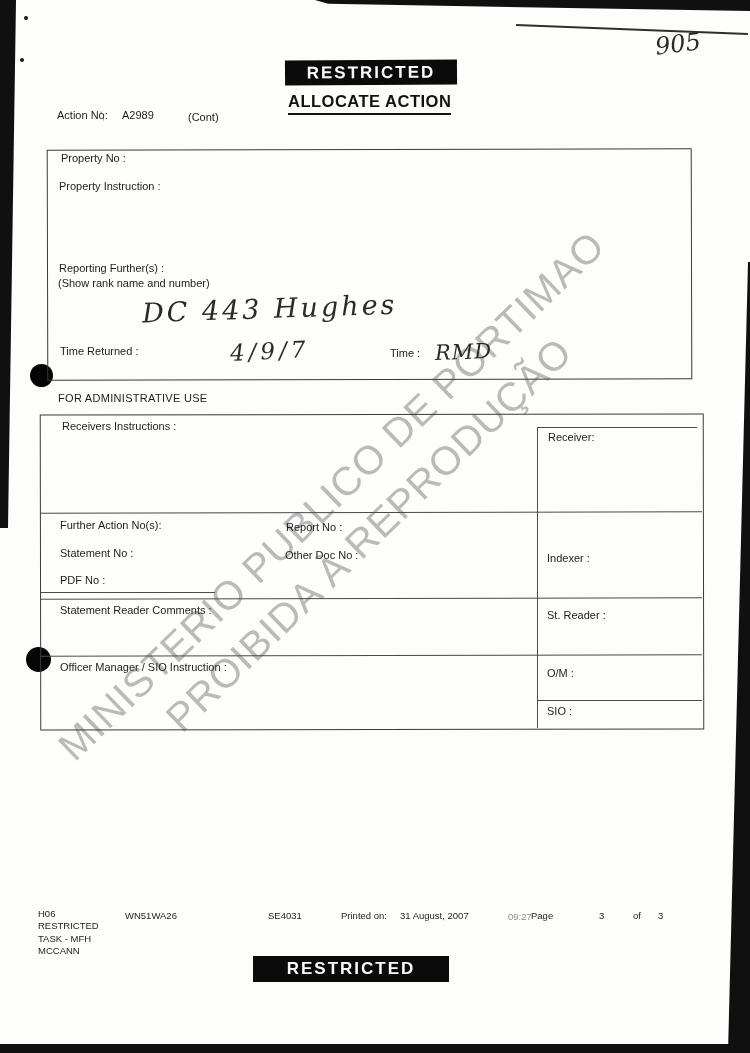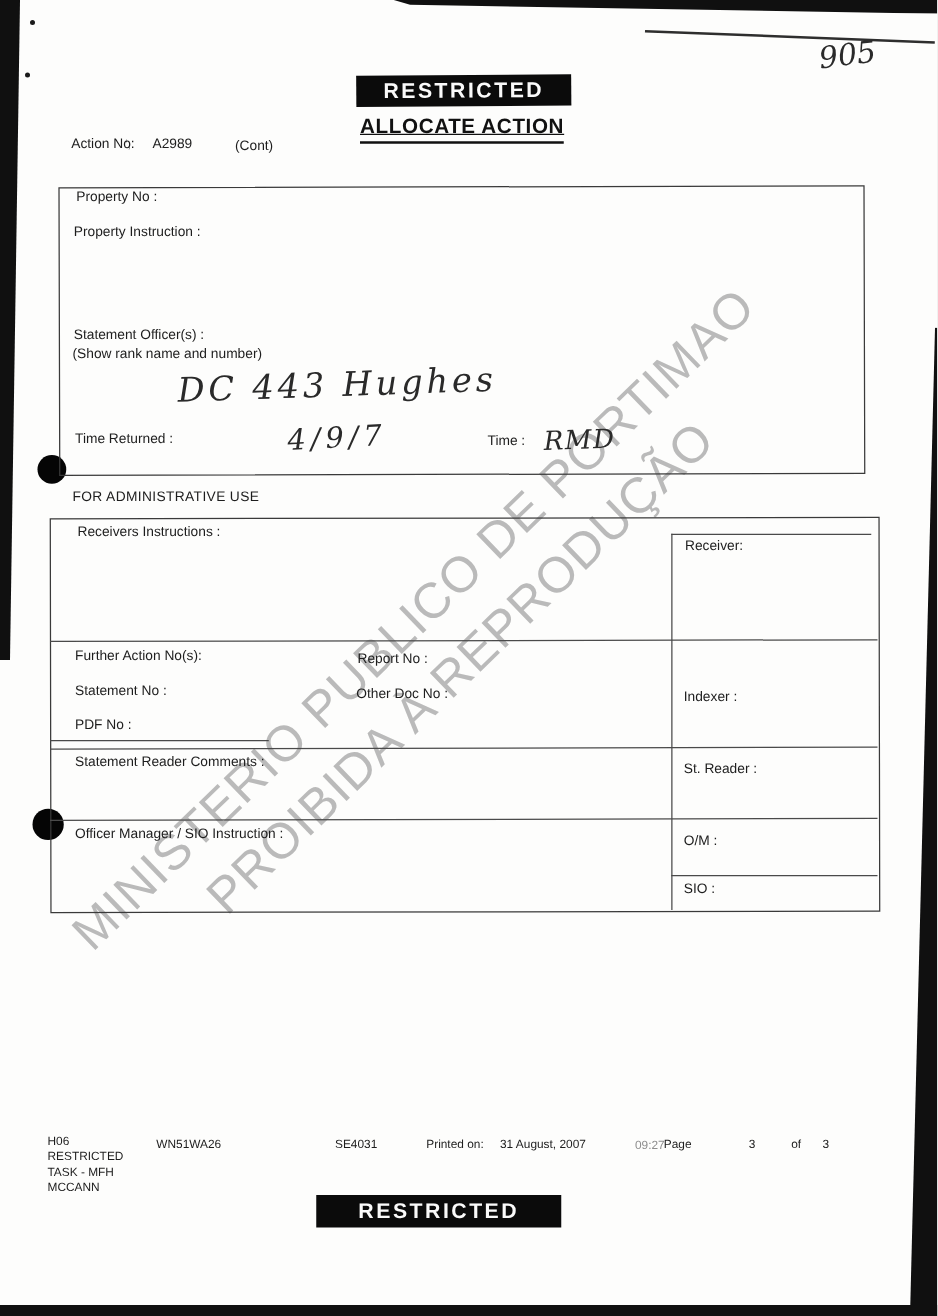--- a/index.html
+++ b/index.html
@@ -54,30 +54,30 @@
 
   <div class="abs watermark" style="left:95px;top:300px;width:510px;height:430px;">
     <span>MINISTERIO PUBLICO DE PORTIMAO</span>
     <span>PROIBIDA À REPRODUÇÃO</span>
   </div>
 
   <div class="abs hand" style="left:655px;top:30px;font-size:24px;transform:rotate(-7deg);">905</div>
 
   <div class="abs banner" style="left:285px;top:60px;width:172px;height:25px;transform:rotate(-.4deg);">RESTRICTED</div>
 
-  <div class="abs title" style="left:288px;top:92px;text-decoration:underline;">ALLOCATE ACTION</div>
+  <div class="abs title" style="left:288px;top:92px;">ALLOCATE ACTION</div>
 
   <div class="abs lbl" style="left:57px;top:109px;">Action No:</div>
   <div class="abs lbl" style="left:122px;top:109px;">A2989</div>
   <div class="abs lbl" style="left:188px;top:111px;">(Cont)</div>
 
   <div class="abs box" style="left:47px;top:149px;width:643px;height:229px;transform:rotate(-.15deg);"></div>
   <div class="abs lbl" style="left:61px;top:152px;">Property No :</div>
   <div class="abs lbl" style="left:59px;top:180px;">Property Instruction :</div>
-  <div class="abs lbl" style="left:59px;top:262px;">Statement Officer(s) :</div>
+  <div class="abs lbl" style="left:59px;top:262px;">Reporting Further(s) :</div>
   <div class="abs lbl" style="left:58px;top:277px;">(Show rank name and number)</div>
   <div class="abs hand" style="left:142px;top:293px;font-size:27px;letter-spacing:3px;transform:rotate(-2deg);">DC 443 Hughes</div>
   <div class="abs lbl" style="left:60px;top:345px;">Time Returned :</div>
   <div class="abs hand" style="left:230px;top:338px;font-size:23px;letter-spacing:4px;transform:rotate(-3deg);">4/9/7</div>
   <div class="abs lbl" style="left:390px;top:347px;">Time :</div>
   <div class="abs hand" style="left:435px;top:340px;font-size:21px;letter-spacing:1px;transform:rotate(-2deg);">RMD</div>
 
   <div class="abs lbl" style="left:58px;top:392px;letter-spacing:.3px;">FOR ADMINISTRATIVE USE</div>
 
   <div class="abs box" style="left:40px;top:414px;width:662px;height:314px;transform:rotate(-.1deg);"></div>

